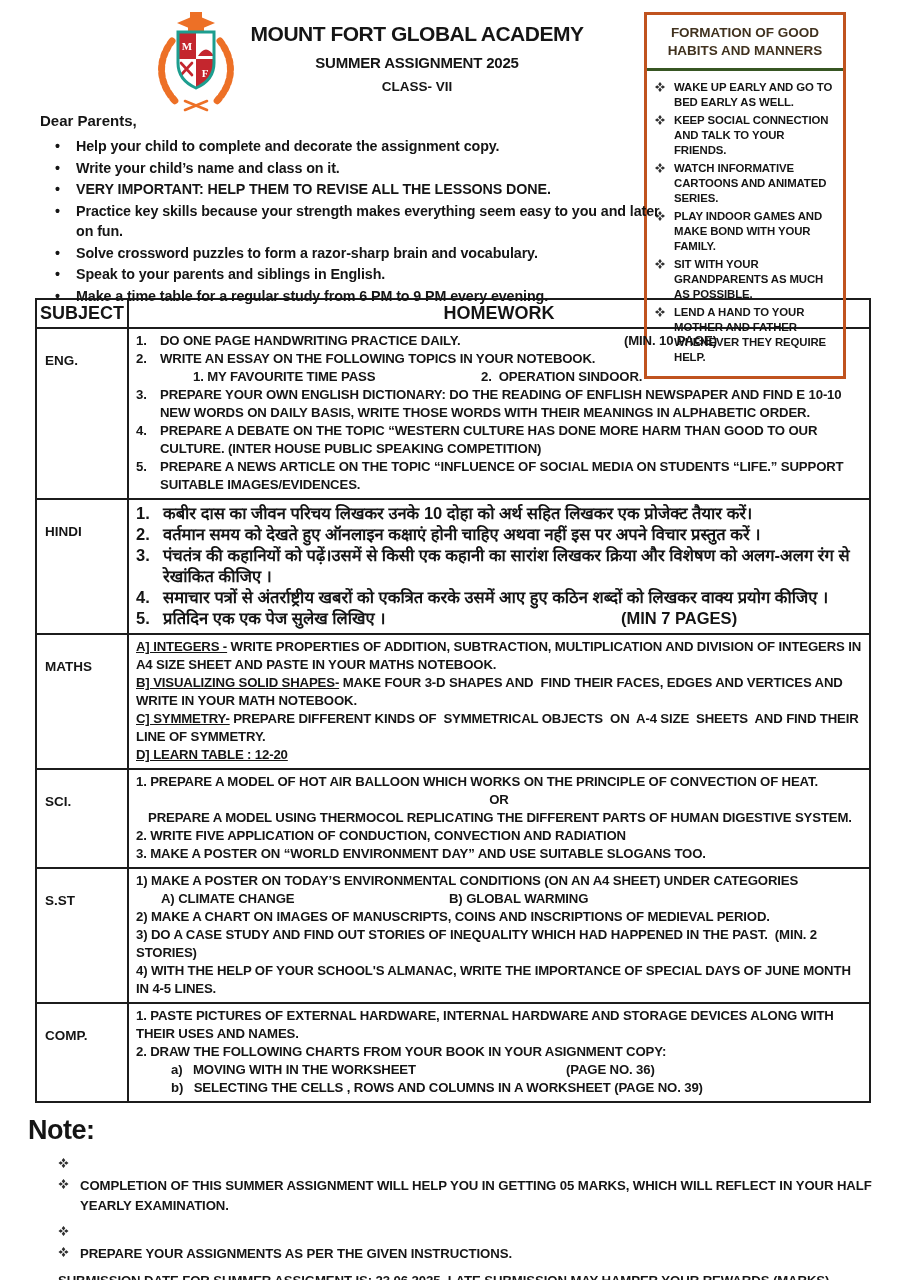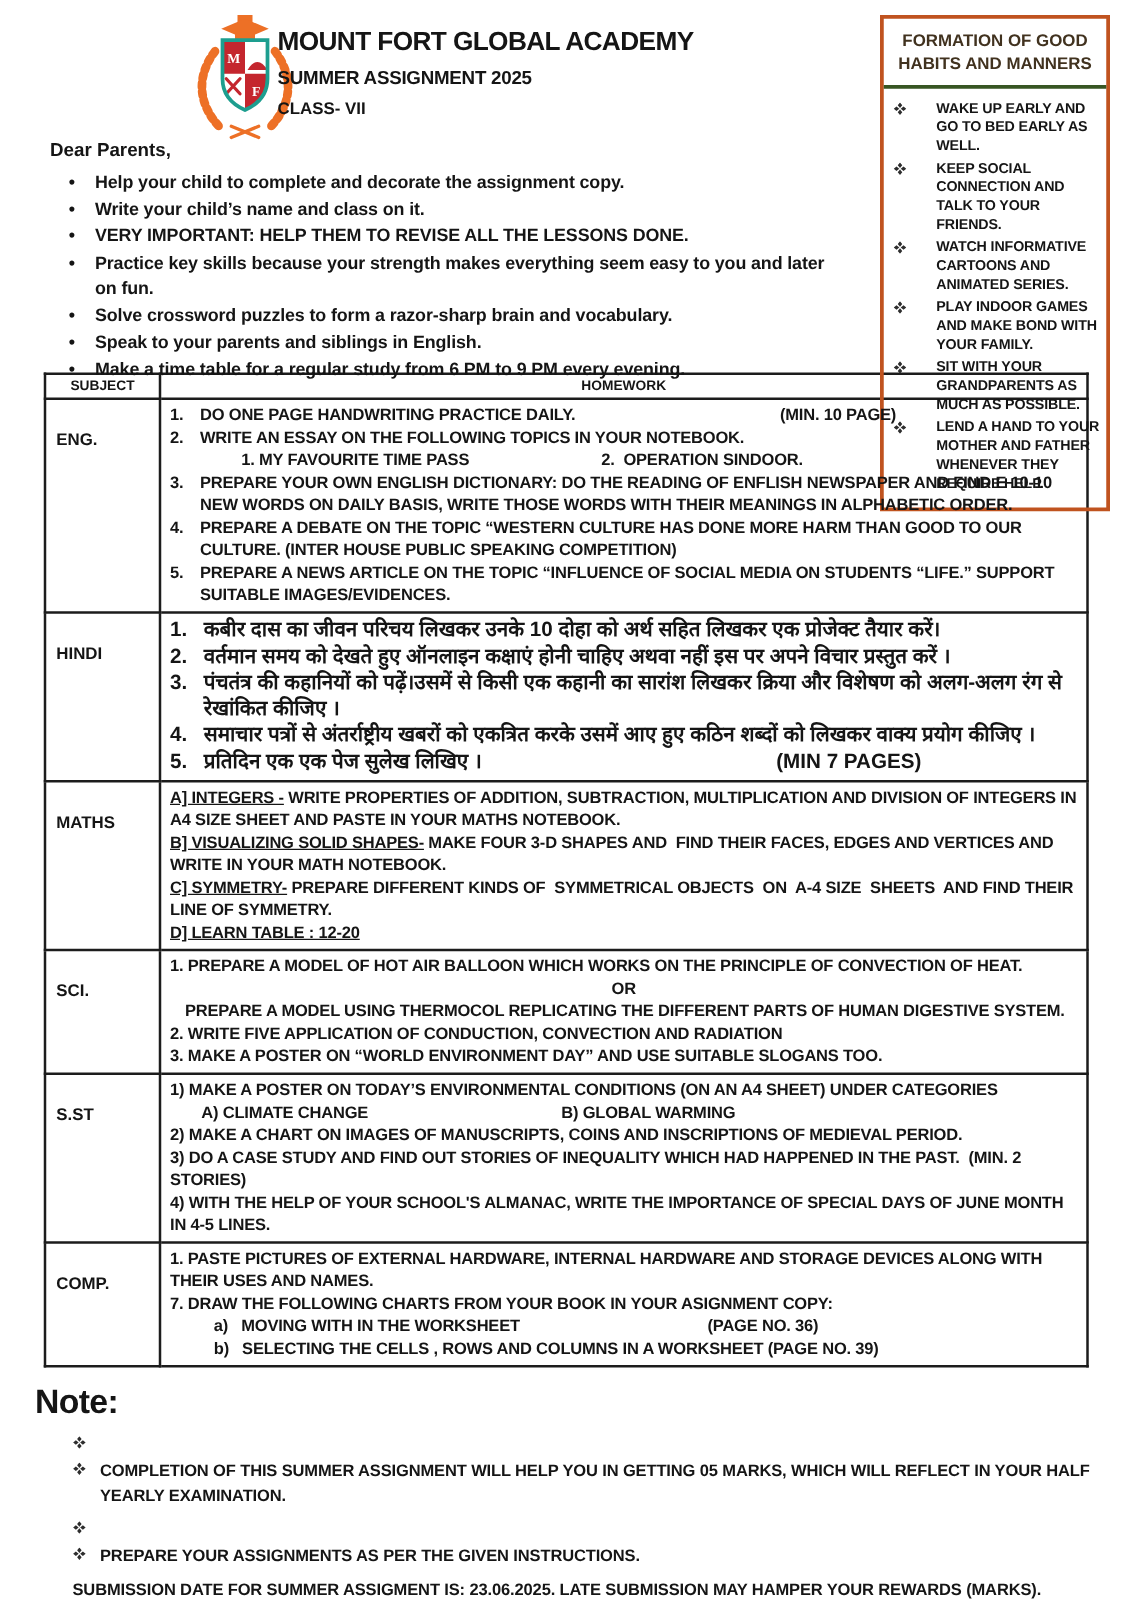--- a/index.html
+++ b/index.html
@@ -6,40 +6,40 @@
     --orange:#c0531f; --green:#375623; --brown:#41321f; --ink:#151515;
     --logo-orange:#ed7026; --logo-red:#c4262e; --logo-teal:#1d9e8f;
   }
   *{margin:0;padding:0;box-sizing:border-box;}
   body{background:#e6e6e6;}
   .page{width:904px;height:1280px;background:#ffffff;position:relative;overflow:hidden;
         font-family:"Liberation Sans","DejaVu Sans",sans-serif;color:var(--ink);margin:0 auto;}
   
   .header-area{position:relative;height:298px;}
   .logo{position:absolute;left:146px;top:8px;width:100px;height:110px;}
-  .title-block{position:absolute;left:222px;top:22px;width:390px;}
+  .title-block{position:absolute;left:222px;top:22px;width:390px;text-align:center;}
   .school-name{font-size:21px;font-weight:bold;letter-spacing:-0.5px;}
   .subtitle{font-size:15px;font-weight:bold;margin-top:8px;letter-spacing:-0.2px;}
   .class-line{font-size:13.5px;font-weight:bold;margin-top:8px;}
   
-  .habits{position:absolute;left:704px;top:12px;width:184px;min-height:264px;border:3px solid var(--orange);}
+  .habits{position:absolute;left:644px;top:12px;width:202px;min-height:264px;border:3px solid var(--orange);}
   .habits-title{font-weight:bold;font-size:13.5px;color:var(--brown);text-align:center;padding:9px 4px 8px;line-height:18px;}
   .habits-divider{height:3px;background:var(--green);}
   .habits-list{padding:9px 5px 8px 8px;}
-  .habit-item{display:flex;gap:24px;font-size:11.4px;font-weight:bold;line-height:15px;margin-bottom:3px;letter-spacing:-0.1px;}
+  .habit-item{display:flex;gap:9px;font-size:11.4px;font-weight:bold;line-height:15px;margin-bottom:3px;letter-spacing:-0.1px;}
   .habit-item .d-icon{flex:0 0 10px;margin-top:2px;}
   
   .parents{position:absolute;left:40px;top:112px;width:620px;}
   .salutation{font-weight:bold;font-size:15px;margin-bottom:7px;}
   .parent-item{display:flex;gap:13px;font-size:14.3px;font-weight:bold;line-height:20.5px;padding-left:15px;margin-bottom:1px;letter-spacing:-0.1px;}
   .parent-item .bullet{flex:0 0 8px;}
   
   table.hw-table{margin-left:35px;width:836px;border-collapse:collapse;table-layout:fixed;}
   .hw-table th,.hw-table td{border:2px solid #1c1c1c;vertical-align:top;}
-  .hw-table th{font-size:11px;padding:3px 2px;}
+  .hw-table th{font-size:18px;padding:3px 2px;}
   col.c-subject{width:92px;}
   td.subject-cell{font-weight:bold;font-size:13.5px;padding:24px 4px 20px 8px;}
   td.hw-cell{font-weight:bold;font-size:13.2px;line-height:18px;letter-spacing:-0.15px;padding:3px 7px 4px 7px;}
   .hw-line{position:relative;white-space:pre-wrap;}
   .hw-line.hang{padding-left:24px;text-indent:-24px;}
   .hw-line.hang .num{display:inline-block;width:24px;text-indent:0;}
   .hw-line.hindi.hang{padding-left:27px;text-indent:-27px;}
   .hw-line.hindi.hang .num{width:27px;}
   .hw-line.center{text-align:center;}
   .ind1{padding-left:12px;} .ind2{padding-left:25px;} .ind3{padding-left:35px;} .ind4{padding-left:57px;}
@@ -233,21 +233,21 @@
             <div class="hw-line ind2"><span class="cols"><span class="c0">A) CLIMATE CHANGE</span><span>B) GLOBAL WARMING</span></span></div>
             <div class="hw-line">2) MAKE A CHART ON IMAGES OF MANUSCRIPTS, COINS AND INSCRIPTIONS OF MEDIEVAL PERIOD.</div>
             <div class="hw-line">3) DO A CASE STUDY AND FIND OUT STORIES OF INEQUALITY WHICH HAD HAPPENED IN THE PAST.  (MIN. 2 STORIES)</div>
             <div class="hw-line">4) WITH THE HELP OF YOUR SCHOOL'S ALMANAC, WRITE THE IMPORTANCE OF SPECIAL DAYS OF JUNE MONTH IN 4-5 LINES.</div>
           </td>
         </tr>
         <tr>
           <td class="subject-cell">COMP.</td>
           <td class="hw-cell">
             <div class="hw-line">1. PASTE PICTURES OF EXTERNAL HARDWARE, INTERNAL HARDWARE AND STORAGE DEVICES ALONG WITH THEIR USES AND NAMES.</div>
-            <div class="hw-line">7. DRAW THE FOLLOWING CHARTS FROM YOUR BOOK IN YOUR ASIGNMENT COPY:</div>
+            <div class="hw-line">2. DRAW THE FOLLOWING CHARTS FROM YOUR BOOK IN YOUR ASIGNMENT COPY:</div>
             <div class="hw-line ind3">a)   MOVING WITH IN THE WORKSHEET<span class="tail mid">(PAGE NO. 36)</span></div>
             <div class="hw-line ind3">b)   SELECTING THE CELLS , ROWS AND COLUMNS IN A WORKSHEET (PAGE NO. 39)</div>
           </td>
         </tr>
       </tbody>
   </table>
 
   <div class="note">
     <div class="note-heading">Note:</div>
     <div id="note-list">

